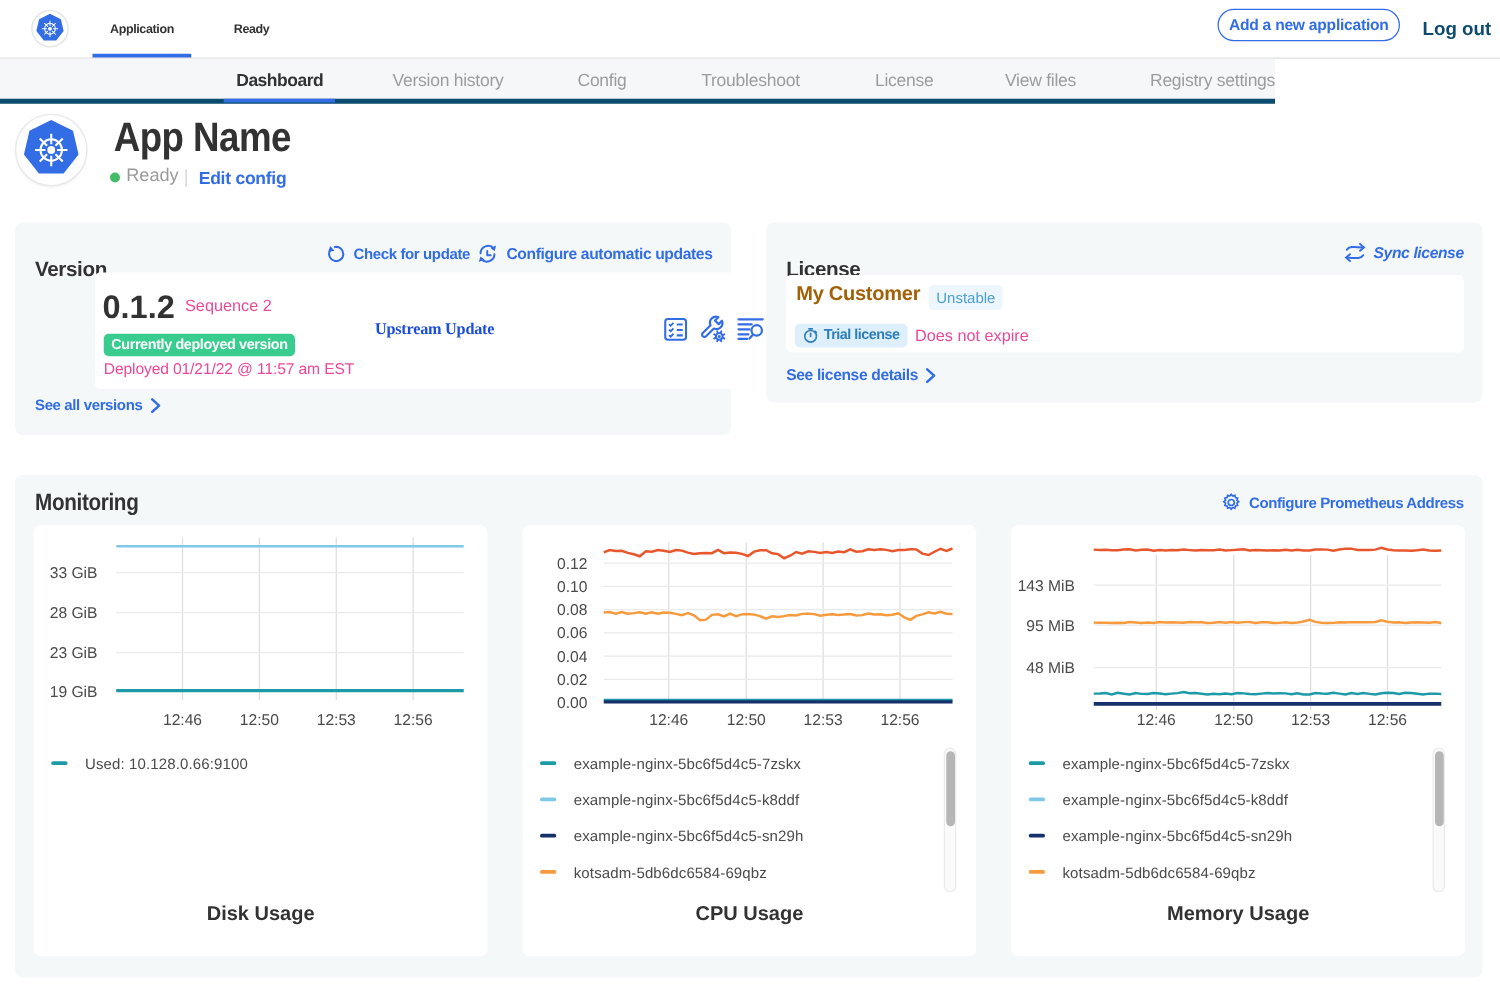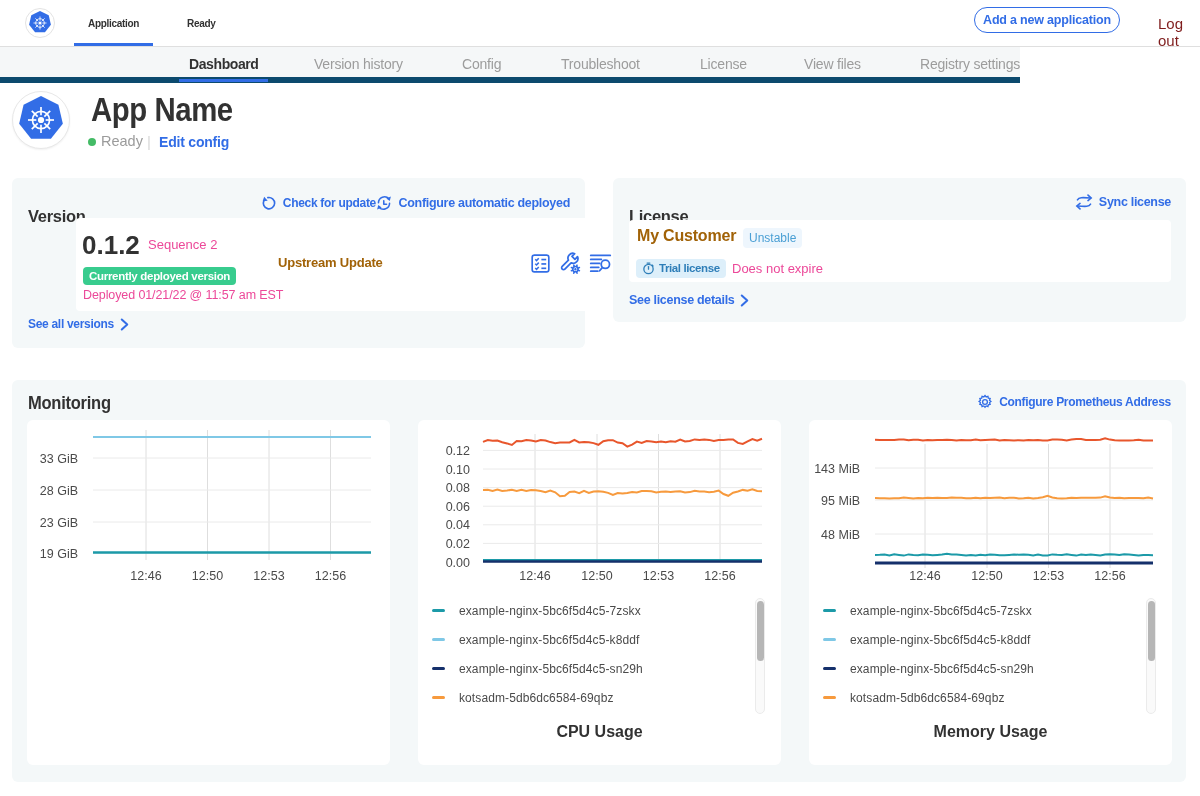--- a/index.html
+++ b/index.html
@@ -4,24 +4,24 @@
 * { margin:0; padding:0; box-sizing:border-box; }
 html,body { width:1200px; height:796px; font-family:"Liberation Sans",sans-serif; background:#fff; overflow:hidden; }
 .abs { position:absolute; }
 
 
 .topnav { position:absolute; top:0; left:0; width:1200px; height:47px; background:#fff; border-bottom:1px solid #dfdfdf; }
 .navlogo { position:absolute; left:25px; top:8px; width:30px; height:30px; border-radius:50%; border:1px solid #e3e3e3; background:#fff; display:flex; align-items:center; justify-content:center; }
 .navtab { position:absolute; top:0; height:46px; display:flex; align-items:center; font-size:10px; font-weight:700; color:#323232; letter-spacing:-0.3px; white-space:nowrap; }
 .navtab.active:after { content:""; position:absolute; left:-14px; right:-14px; bottom:0; height:3px; background:#326de6; }
 .addapp { position:absolute; left:974px; top:7px; width:146px; height:26px; border:1px solid #326de6; border-radius:14px; color:#326de6; font-size:12.5px; font-weight:700; letter-spacing:-0.2px; display:flex; align-items:center; justify-content:center; background:#fff; }
-.logout { position:absolute; left:1138px; top:15px; font-size:15px; font-weight:400; color:#7f1d1d;margin-left:20px; }
-
-
-.subnav { position:absolute; top:47px; left:0; width:1020px; height:36px; background:#f5f7f8; border-bottom:6px solid #0c4a6e; }
+.logout { position:absolute; left:1138px; top:15px; font-size:15px; font-weight:700; color:#0c4a6e; }
+
+
+.subnav { position:absolute; top:47px; left:0; width:1020px; height:36px; background:#f5f7f8; border-bottom:4px solid #0c4a6e; }
 .stab { position:absolute; top:0; height:34px; display:flex; align-items:center; font-size:14px; font-weight:400; color:#9c9c9c; letter-spacing:-0.2px; white-space:nowrap; }
 .stab.active { color:#323232; font-weight:700; letter-spacing:-0.4px; }
 .stab.active:after { content:""; position:absolute; left:-10px; right:-9px; bottom:-1px; height:3.5px; background:#326de6; }
 
 
 .appicon { position:absolute; left:12px; top:91px; width:58px; height:58px; border-radius:50%; border:1px solid #e8e8e8; background:#fff; box-shadow:0 1px 2px rgba(0,0,0,.06); display:flex; align-items:center; justify-content:center; }
 .appname { position:absolute; left:91px; top:91px; font-size:33px; font-weight:700; color:#323232; letter-spacing:-0.5px; transform:scaleX(0.89); transform-origin:left top; }
 .dot { width:8px; height:8px; border-radius:50%; background:#44bb66; }
 .ready { color:#9b9b9b; font-weight:500; font-size:14.5px; }
 .sep { color:#d8d8d8; font-size:15px; }
@@ -116,28 +116,28 @@
       <span>Check for update</span>
     </div>
   <div class="abs cardlink" style="right:15px; top:16px;">
       <svg width="18" height="18" viewBox="0 0 24 24" fill="none">
         <path d="M18.6 6.4 A 8 8 0 0 0 4.6 11.6" stroke="#326de6" stroke-width="2.1" stroke-linecap="round"></path>
         <path d="M5.4 17.6 A 8 8 0 0 0 19.4 12.4" stroke="#326de6" stroke-width="2.1" stroke-linecap="round"></path>
         <polygon points="21.2,3.3 19.6,9.2 15.1,5.9" fill="#326de6"></polygon>
         <polygon points="2.8,20.7 4.4,14.8 8.9,18.1" fill="#326de6"></polygon>
         <path d="M11.7 9 V13.7 H15.4" stroke="#326de6" stroke-width="2.1" stroke-linecap="round" stroke-linejoin="round"></path>
       </svg>
-      <span>Configure automatic deployed</span>
+      <span>Configure automatic updates</span>
     </div>
   <div class="inner" style="left:16px; top:40px; width:542px; height:93px;margin-left:48px;">
     <div class="abs" style="left:6px; top:12px; font-size:26px; font-weight:700; color:#323232;">0.1.2</div>
     <div class="abs graylight" style="left:72px; top:19px; font-size:13px;">Sequence 2</div>
     <div class="vtag">Currently deployed version</div>
     <div class="abs graylight" style="left:7px; top:70px; font-size:12.5px; letter-spacing:-0.1px;">Deployed 01/21/22 @ 11:57 am EST</div>
-    <div class="abs" style="left:202px; top:37px; font-size:13px; font-weight:700; color:#a16207; letter-spacing:-0.2px;">Upstream Update</div>
+    <div class="abs" style="left:224px; top:37px; font-size:13px; font-weight:700; color:#1d4ed8; letter-spacing:-0.2px;font-family:Liberation Serif, serif;">Upstream Update</div>
     <div class="abs" style="left:454px; top:34px; display:flex; gap:8px; align-items:center;">
         <svg width="21" height="21" viewBox="0 0 24 24" fill="none" stroke="#326de6" stroke-width="1.9">
           <rect x="2.5" y="2.5" width="19" height="19" rx="2.5"></rect>
           <path d="M6 7.2 l1.5 1.5 2.5-2.7" stroke-width="1.7"></path>
           <path d="M6 12.2 l1.5 1.5 2.5-2.7" stroke-width="1.7"></path>
           <path d="M6 17.2 l1.5 1.5 2.5-2.7" stroke-width="1.7"></path>
           <line x1="13" y1="7.5" x2="18.5" y2="7.5"></line>
           <line x1="13" y1="12.5" x2="18.5" y2="12.5"></line>
           <line x1="13" y1="17.5" x2="18.5" y2="17.5"></line>
         </svg>
@@ -170,21 +170,21 @@
   <div class="abs cardlink" style="left:16px; top:139px; gap:5px; font-size:12px;">
       <span>See all versions</span>
       <svg width="11" height="13" viewBox="0 0 12 14" fill="none" stroke="#326de6" stroke-width="2.2" stroke-linecap="round" stroke-linejoin="round">
         <path d="M3 1.5 L9 7 L3 12.5"></path>
       </svg>
     </div>
 </div>
 
 <div class="card" style="left:613px; top:178px; width:573px; height:144px;">
   <div class="abs card-title" style="left:16px; top:13px;">License</div>
-  <div class="abs cardlink" style="right:15px; top:16px;">
+  <div class="abs cardlink" style="right:15px; top:16px;font-style:italic;">
       <svg width="18" height="16" viewBox="0 0 24 22" fill="none" stroke="#326de6" stroke-width="2.2" stroke-linecap="round">
         <path d="M3 8 C5 4.5, 9 4.5, 21 5.5"></path>
         <path d="M17.5 1.5 L21.8 5.5 L17.5 9"></path>
         <path d="M21 14 C19 17.5, 15 17.5, 3 16.5"></path>
         <path d="M6.5 13 L2.2 16.5 L6.5 20.5"></path>
       </svg>
       <span>Sync license</span>
     </div>
   <div class="inner" style="left:16px; top:42px; width:542px; height:62px;">
     <div class="abs" style="left:8px; top:7px; font-size:16px; font-weight:700; color:#a16207; letter-spacing:-0.2px;">My Customer</div>
@@ -234,21 +234,26 @@
     <text x="119" y="160" text-anchor="middle" class="axlab">12:46</text>
 <text x="180.5" y="160" text-anchor="middle" class="axlab">12:50</text>
 <text x="242" y="160" text-anchor="middle" class="axlab">12:53</text>
 <text x="303.5" y="160" text-anchor="middle" class="axlab">12:56</text>
 <text x="51" y="42.5" text-anchor="end" class="axlab">33 GiB</text>
 <text x="51" y="74.5" text-anchor="end" class="axlab">28 GiB</text>
 <text x="51" y="106.5" text-anchor="end" class="axlab">23 GiB</text>
 <text x="51" y="137.5" text-anchor="end" class="axlab">19 GiB</text>
   </svg>
   <div class="legend">
-      </div>
+        <div class="leg-row">
+          <span class="leg-dash" style="background:#1c9aa8"></span>
+          <span class="leg-txt">Used: 10.128.0.66:9100</span>
+        </div>
+      </div>
+  <div class="chart-title">Disk Usage</div>
 </div>
   <div class="chart-card" style="left:406px">
   <svg width="363" height="175" viewBox="0 0 363 175" style="position:absolute;top:0;left:0">
     <line x1="117" y1="14" x2="117" y2="142" stroke="#dedede" stroke-width="1"></line>
 <line x1="179" y1="14" x2="179" y2="142" stroke="#dedede" stroke-width="1"></line>
 <line x1="240.5" y1="14" x2="240.5" y2="142" stroke="#dedede" stroke-width="1"></line>
 <line x1="302" y1="14" x2="302" y2="142" stroke="#dedede" stroke-width="1"></line>
 <line x1="65" y1="30.4" x2="344" y2="30.4" stroke="#eaeaea" stroke-width="1"></line>
 <line x1="65" y1="49" x2="344" y2="49" stroke="#eaeaea" stroke-width="1"></line>
 <line x1="65" y1="67.6" x2="344" y2="67.6" stroke="#eaeaea" stroke-width="1"></line>

